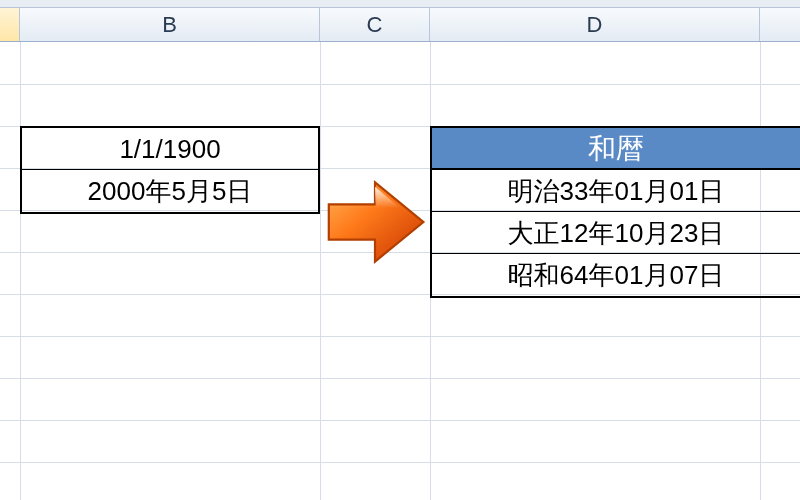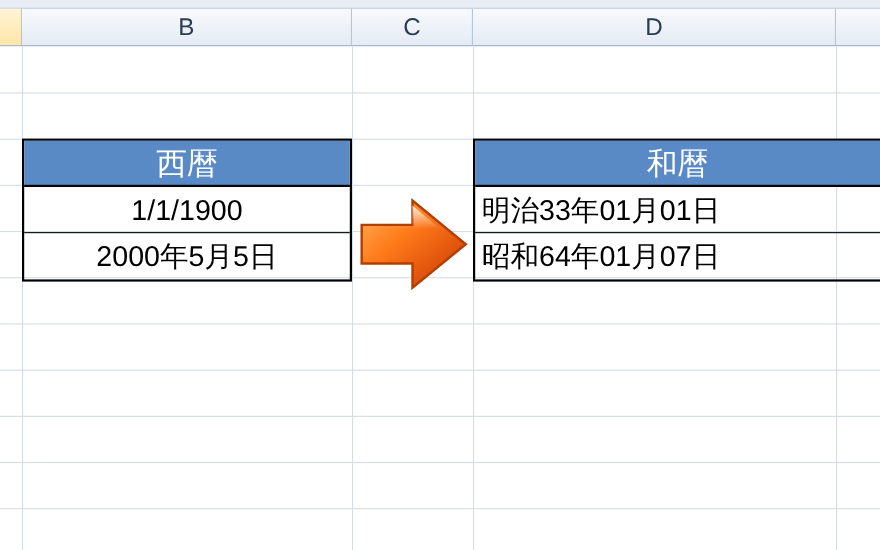--- a/index.html
+++ b/index.html
@@ -83,21 +83,21 @@
     height: 42px;
     line-height: 42px;
     font-size: 26px;
     color: #000;
     padding: 0 6px;
     border-bottom: 1px solid #000;
     white-space: nowrap;
   }
   .body-cell:last-child { border-bottom: none; border-radius: 14px; }
   .ralign { text-align: center; }
-  .lalign { text-align: left; }
+  .lalign { text-align: center; }
 
   
   .arrow {
     position: absolute;
     width: 110px;
     height: 110px;
   }
   .arrow svg { width: 100%; height: 100%; display: block; }
 </style>
 </head>
@@ -138,28 +138,28 @@
       <div style="top:168px"></div>
       <div style="top:210px"></div>
       <div style="top:252px"></div>
       <div style="top:294px"></div>
       <div style="top:336px"></div>
       <div style="top:378px"></div>
       <div style="top:420px"></div>
     </div>
 
     <div class="data-table" style="left:20px; top:84px; width:300px;">
-      <div class="hdr-cell"><span>西暦</span></div>
       <div class="body-cell ralign"><span>1/1/1900</span></div>
       <div class="body-cell ralign"><span>2000年5月5日</span></div>
     </div>
 
     <div class="data-table" style="left:430px; top:84px; width:372px;">
       <div class="hdr-cell"><span>和暦</span></div>
       <div class="body-cell lalign"><span>明治33年01月01日</span></div>
+      <div class="body-cell lalign"><span>大正12年10月23日</span></div>
       <div class="body-cell lalign"><span>昭和64年01月07日</span></div>
     </div>
 
     <div class="arrow" style="left:320px; top:125px;">
       <svg viewBox="0 0 100 100">
         <defs>
           <linearGradient id="ag" x1="0" y1="0" x2="1" y2="1">
             <stop offset="0%" stop-color="#ffb45a"></stop>
             <stop offset="40%" stop-color="#ff7a1a"></stop>
             <stop offset="100%" stop-color="#c63400"></stop>

